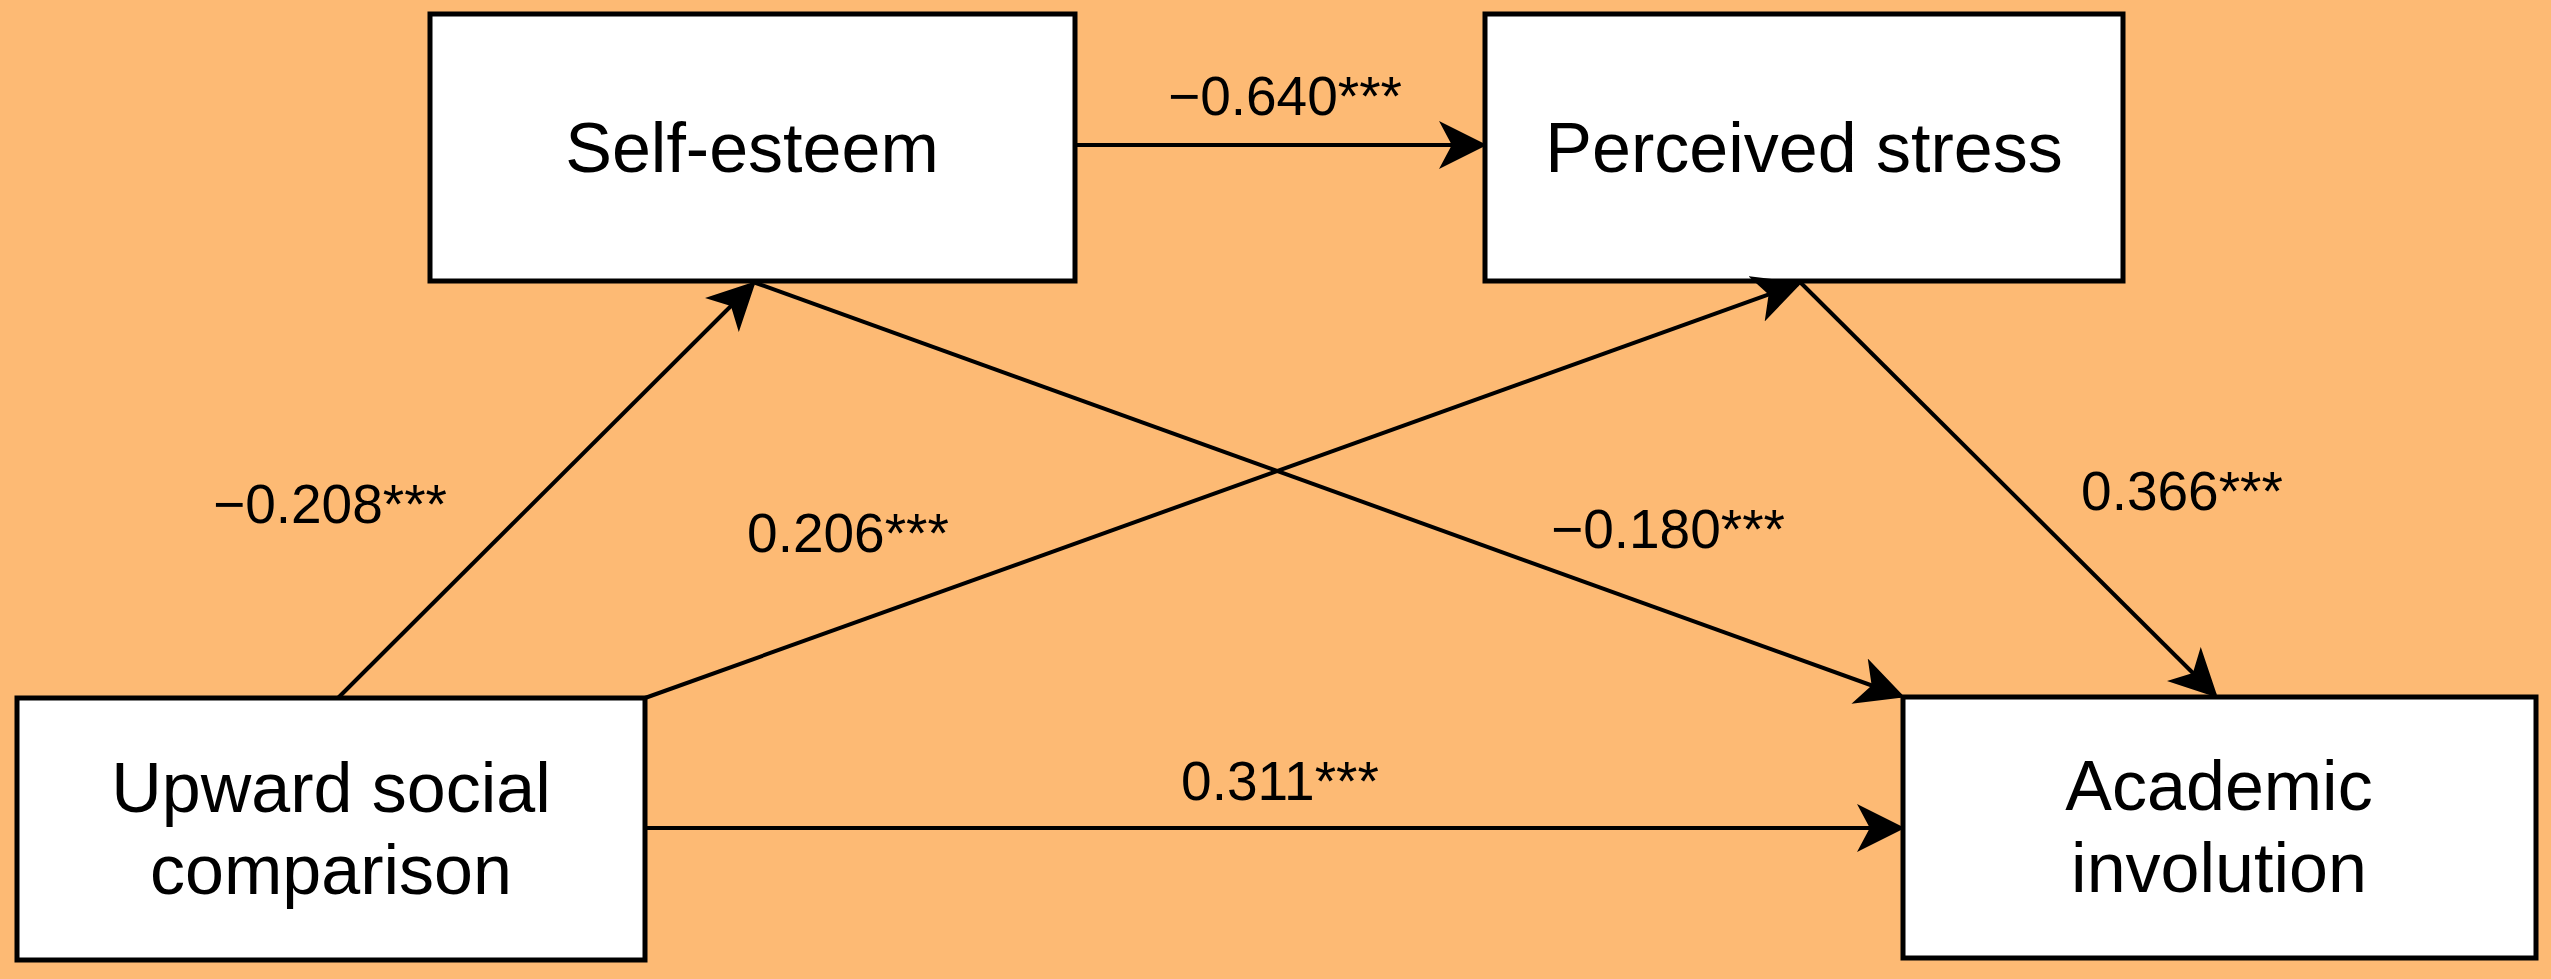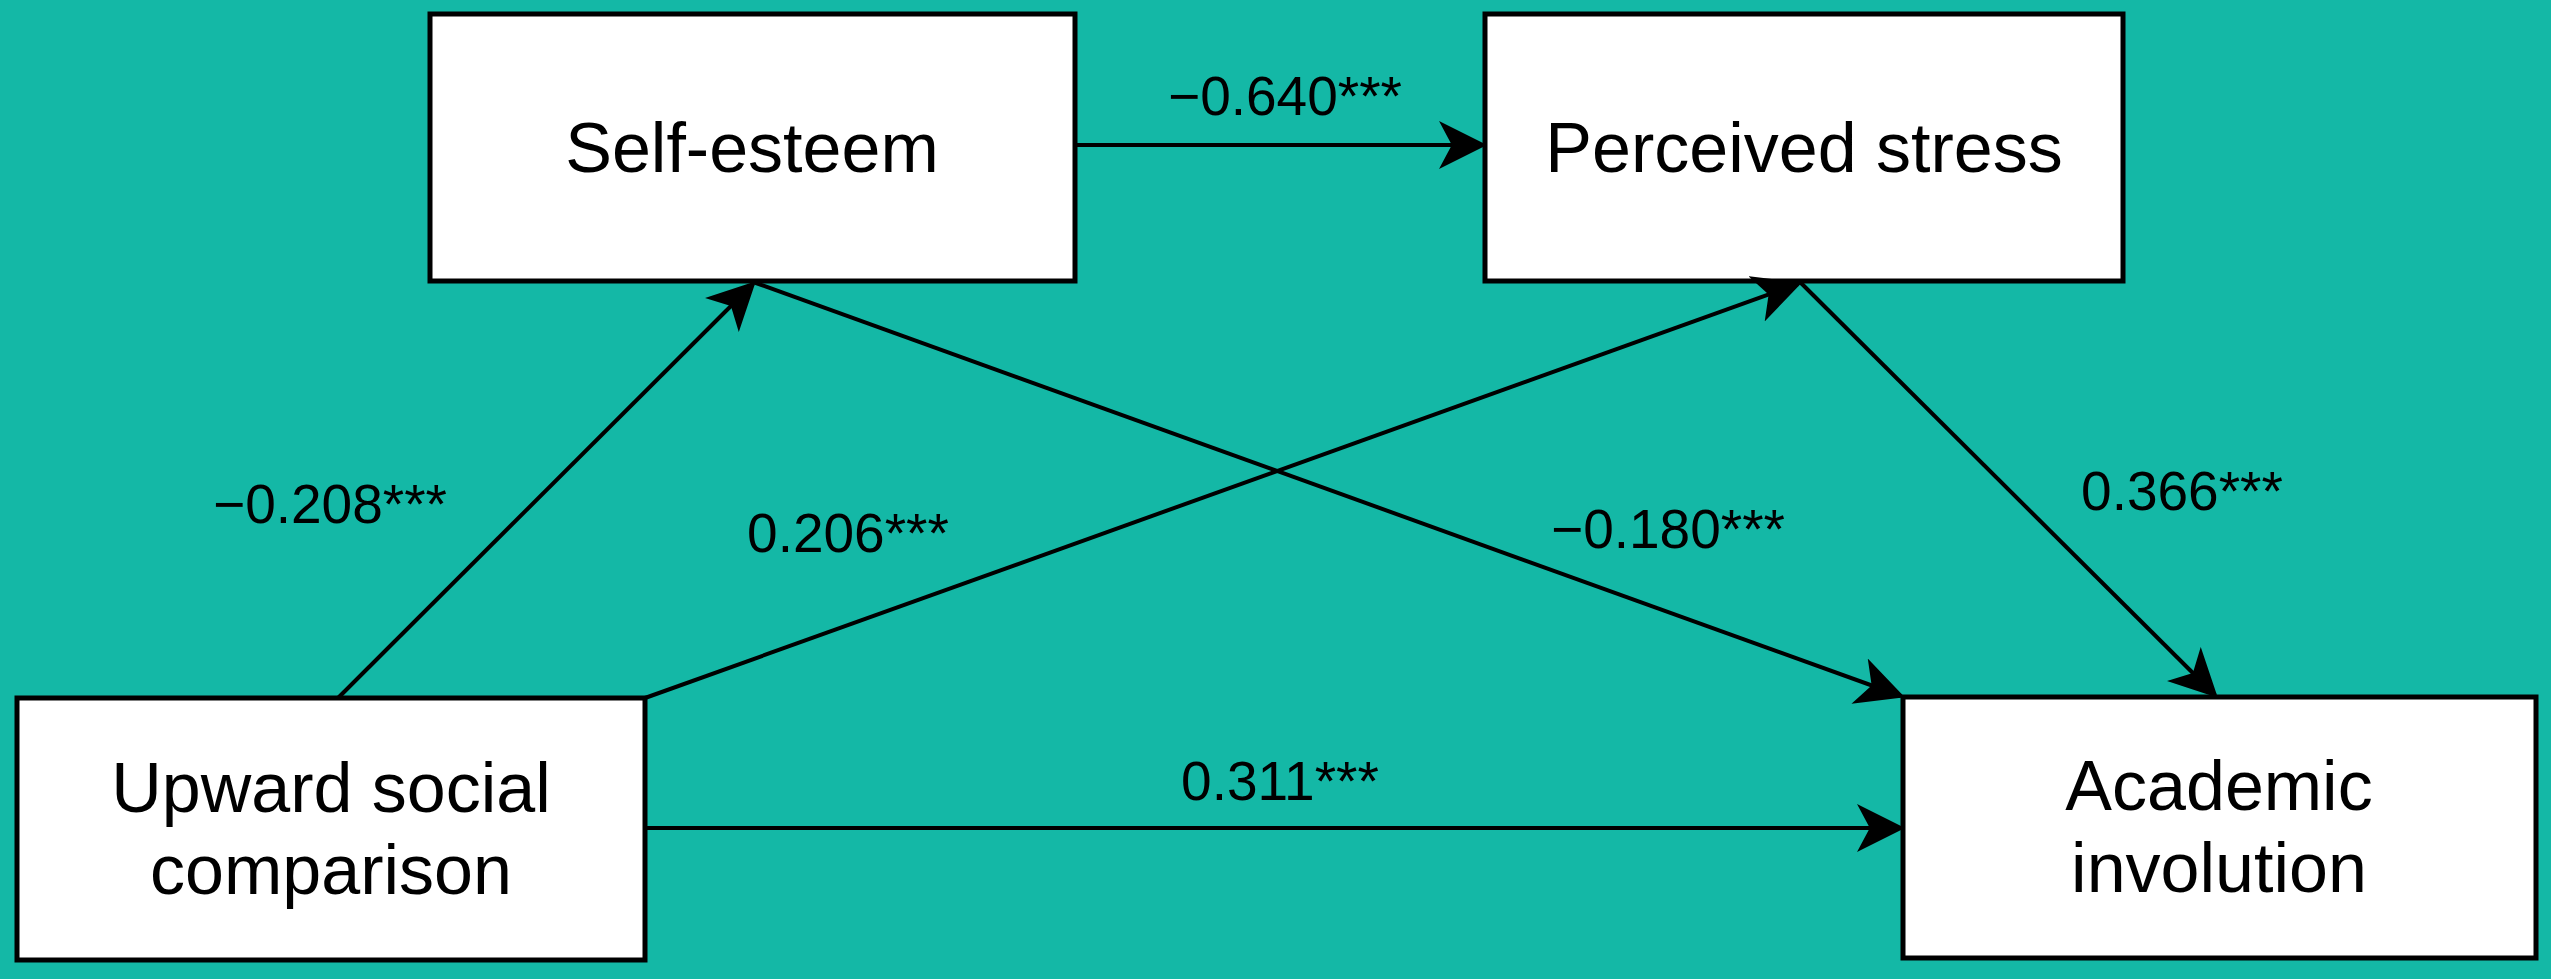--- a/index.html
+++ b/index.html
@@ -3,21 +3,21 @@
 <meta charset="utf-8">
 <style>
   html, body {
     margin: 0;
     padding: 0;
     background: #ffffff;
   }
   .canvas {
     width: 2551px;
     height: 979px;
-    background: #14b8a6;
+    background: #fdba74;
     position: relative;
     overflow: hidden;
   }
   svg {
     display: block;
     font-family: "Liberation Sans", sans-serif;
   }
   .node-box {
     fill: #ffffff;
     stroke: #000000;

